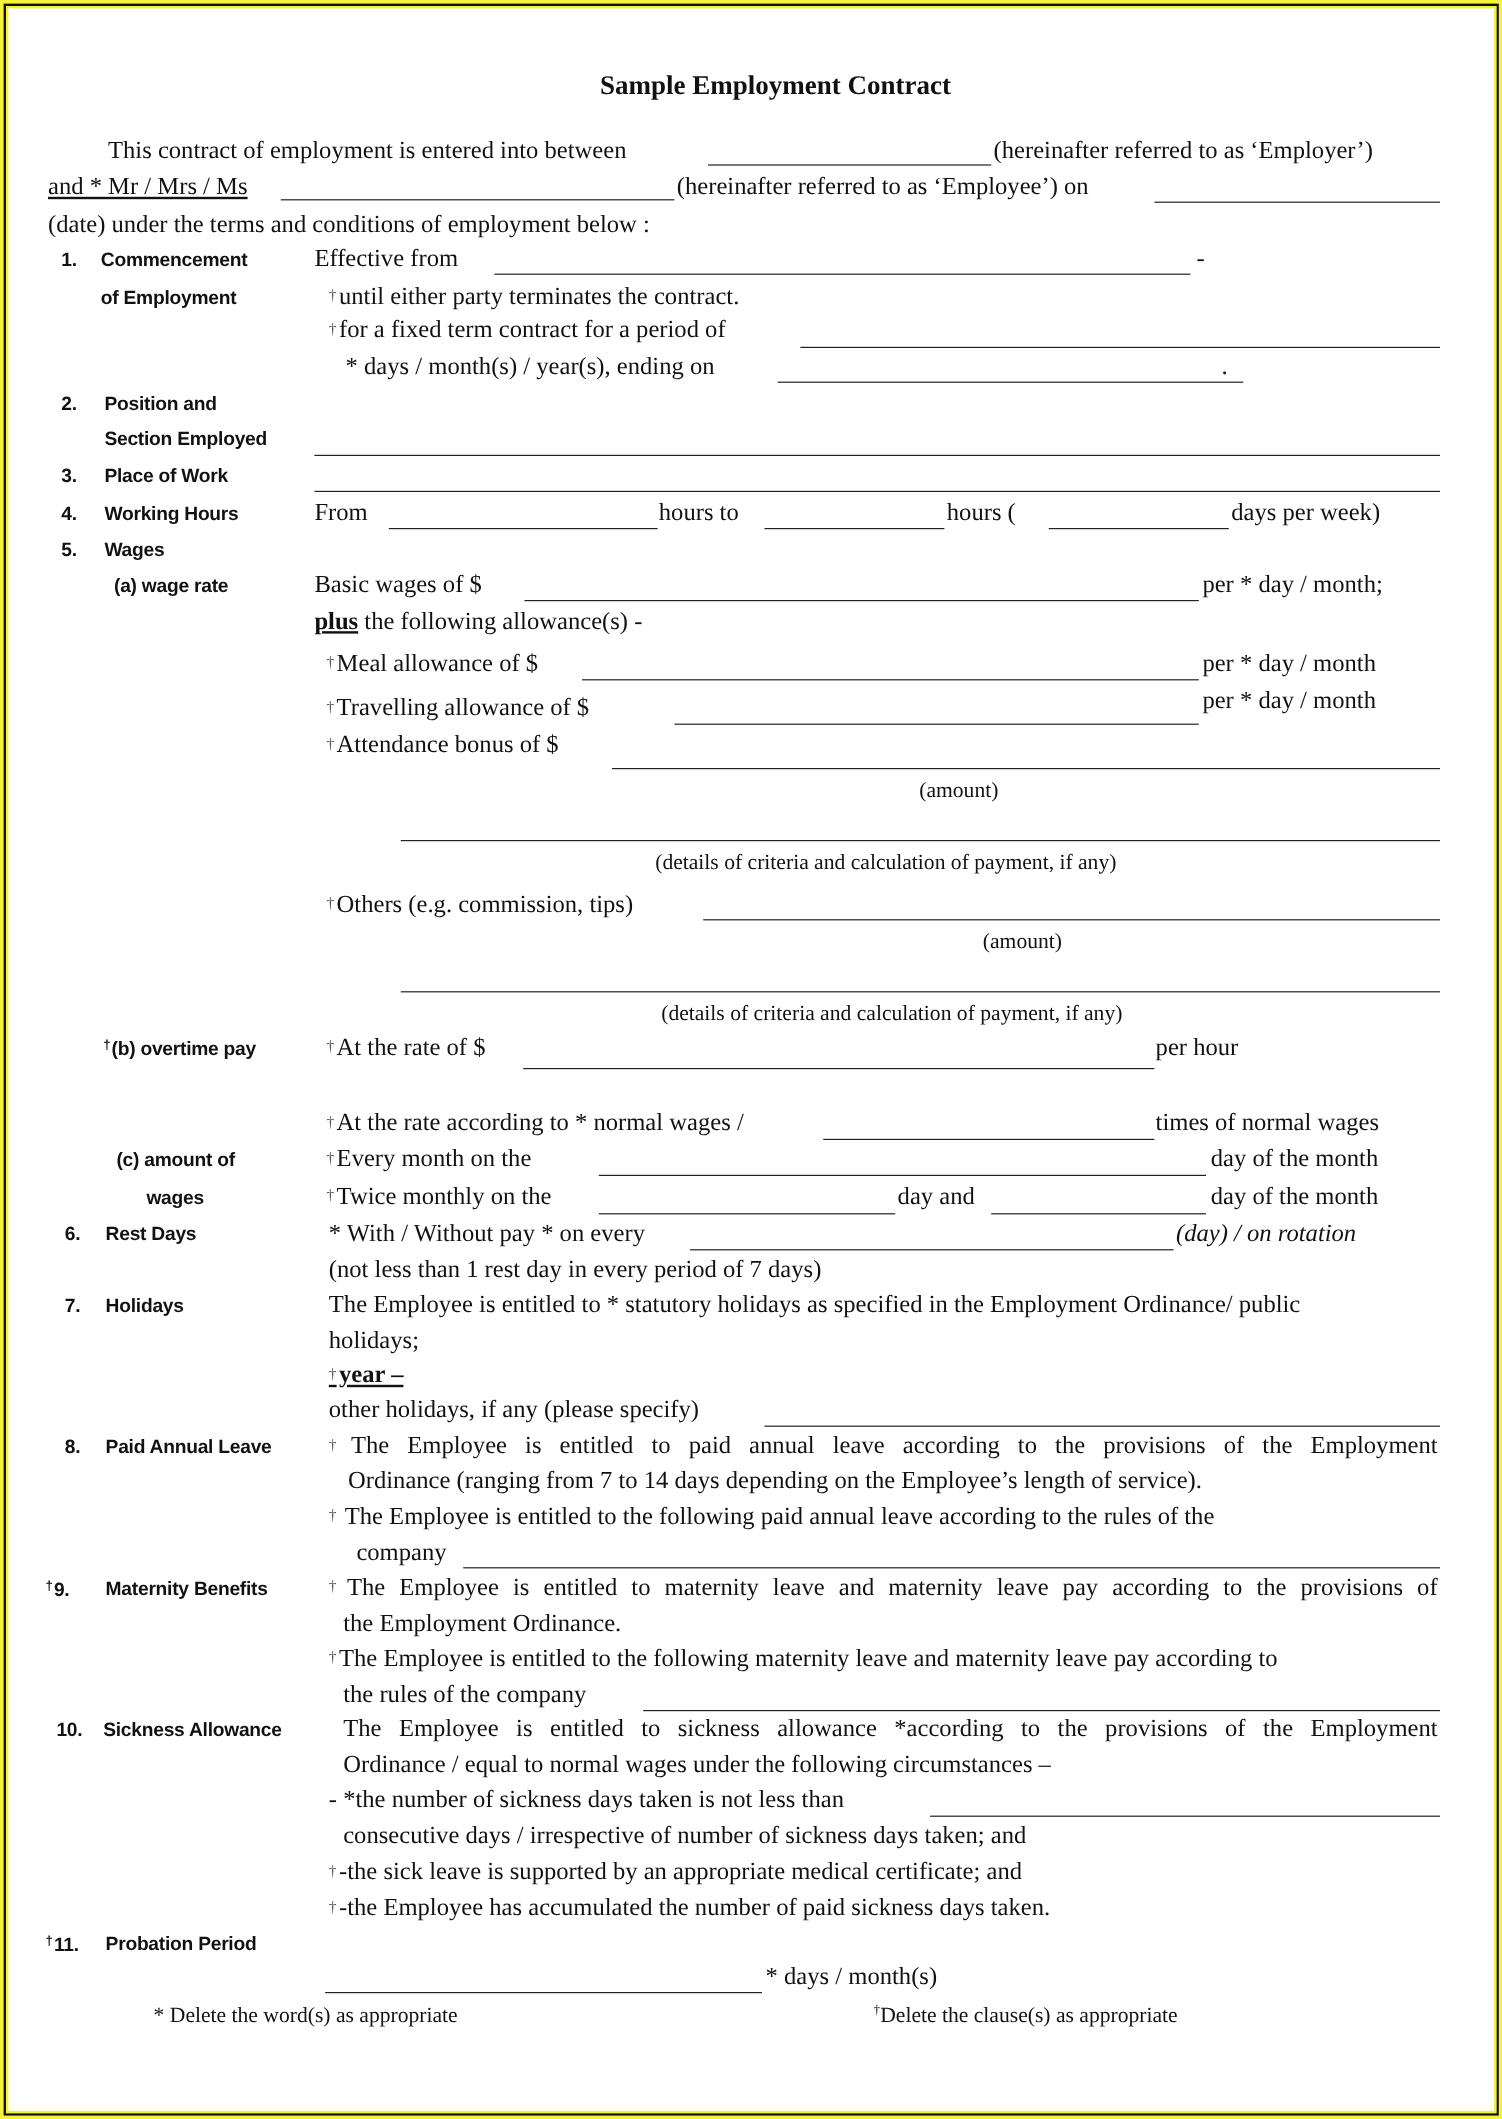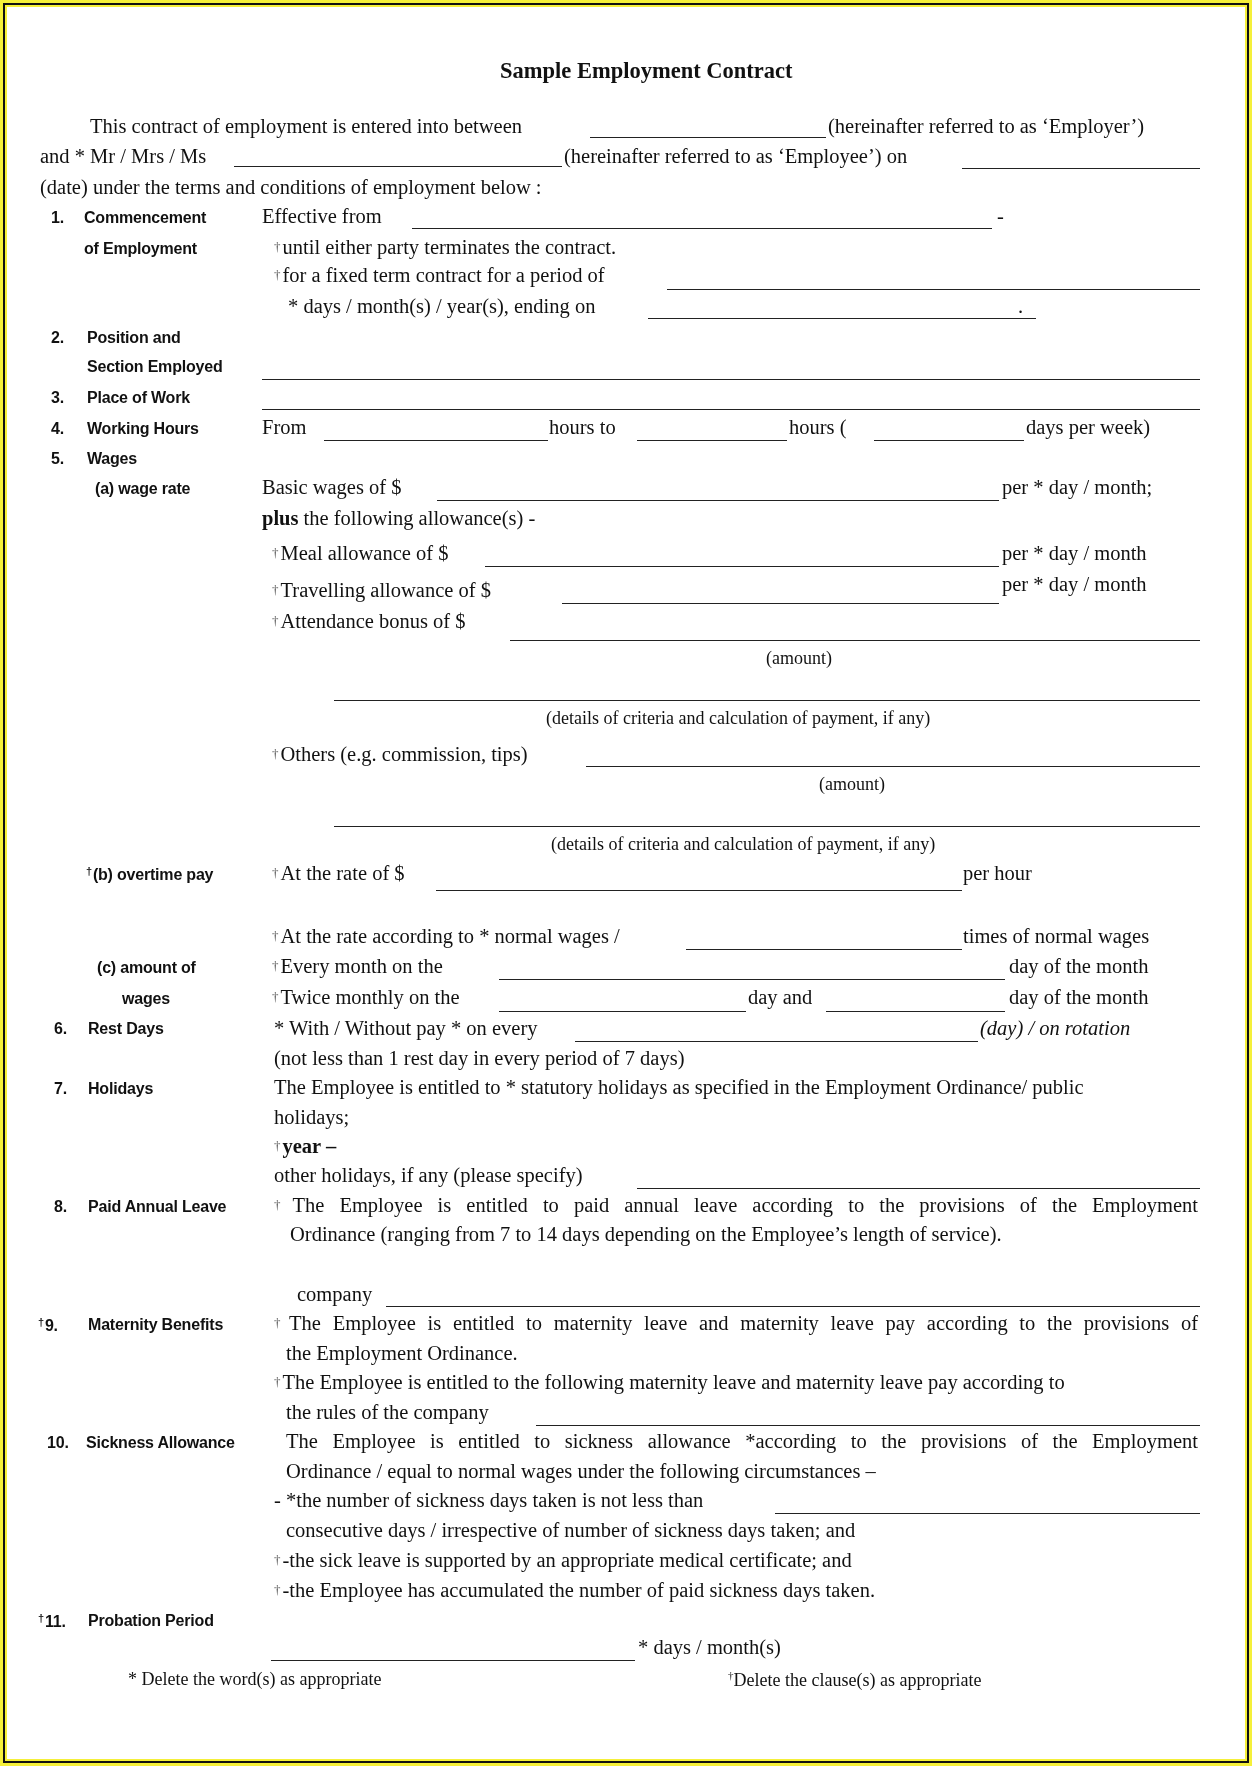--- a/index.html
+++ b/index.html
@@ -7,40 +7,40 @@
   .frame-outer { position: absolute; left: 0; top: 0; width: 1252px; height: 1766px; box-sizing: border-box; border: 3px solid #f5f03a; }
   .frame-mid { position: absolute; left: 3px; top: 3px; right: 3px; bottom: 3px; border: 2px solid #111111; }
   .frame-inner { position: absolute; left: 5px; top: 5px; right: 5px; bottom: 5px; border: 2px solid #f5f03a; }
   .page { position: absolute; left: 0; top: 0; width: 1252px; height: 1766px; }
   .t { position: absolute; white-space: nowrap; font-family: "Liberation Serif", "DejaVu Serif", serif; font-size: 20.5px; color: #111; line-height: 1; }
   .lbl { position: absolute; white-space: nowrap; font-family: "Liberation Sans", "DejaVu Sans", sans-serif; font-weight: bold; font-size: 16px; color: #111; line-height: 1; letter-spacing: -0.2px; }
   .title { position: absolute; white-space: nowrap; font-family: "Liberation Serif", "DejaVu Serif", serif; font-weight: bold; font-size: 22.5px; color: #111; line-height: 1; }
   .sm { font-size: 18px; }
   .dag { font-size: 13px; color: #555; vertical-align: 3px; margin-right: 2px; }
   .dagl { font-size: 11px; color: #111; vertical-align: 5px; margin-right: 1px; }
-  .b { font-weight: bold; }
+  .b { font-weight: bold; text-decoration: underline; }
   .ln { position: absolute; height: 0; border-top: 1.6px solid #222; }
   .just { text-align: justify; text-align-last: justify; display: block; }
 </style>
 </head>
 <body>
 
 <div class="frame-outer"></div>
 <div class="frame-mid"></div>
 <div class="frame-inner"></div>
 
 <div class="page">
 
   <div class="title" style="left:500px; top:60px;">Sample Employment Contract</div>
 
   <div class="t" style="left:90px; top:116px;">This contract of employment is entered into between</div>
   <div class="ln" style="left:590px; top:137px; width:236px;"></div>
   <div class="t" style="left:828px; top:116px;">(hereinafter referred to as ‘Employer’)</div>
 
-  <div class="t" style="left:40px; top:146px;">and * Mr / Mrs / Ms</div>
+  <div class="t" style="left:40px; top:146px;text-decoration:underline;">and * Mr / Mrs / Ms</div>
   <div class="ln" style="left:234px; top:166px; width:328px;"></div>
   <div class="t" style="left:564px; top:146px;">(hereinafter referred to as ‘Employee’) on</div>
   <div class="ln" style="left:962px; top:168px; width:238px;"></div>
 
   <div class="t" style="left:40px; top:177px;">(date) under the terms and conditions of employment below :</div>
 
   <div class="lbl" style="left:51px; top:210px;">1.</div>
   <div class="lbl" style="left:84px; top:210px;">Commencement</div>
   <div class="lbl" style="left:84px; top:241px;">of Employment</div>
   <div class="t" style="left:262px; top:206px;">Effective from</div>
@@ -138,20 +138,21 @@
   <div class="t b" style="left:274px; top:1136px;"><span class="dag" style="font-weight:normal">†</span><span>year –</span></div>
   <div class="t" style="left:274px; top:1165px;">other holidays, if any (please specify)</div>
   <div class="ln" style="left:637px; top:1188px; width:563px;"></div>
 
   <div class="lbl" style="left:54px; top:1199px;">8.</div>
   <div class="lbl" style="left:88px; top:1199px;">Paid Annual Leave</div>
   <div class="t" style="left:274px; top:1195px; width:924px;">
       <span class="just"><span class="dag">†</span><span>The Employee is entitled to paid annual leave according to the provisions of the Employment</span></span>
     </div>
   <div class="t" style="left:290px; top:1224px;">Ordinance (ranging from 7 to 14 days depending on the Employee’s length of service).</div>
+  <div class="t" style="left:274px; top:1254px;"><span class="dag">†</span> <span>The Employee is entitled to the following paid annual leave according to the rules of the</span></div>
   <div class="t" style="left:297px; top:1284px;">company</div>
   <div class="ln" style="left:386px; top:1306px; width:814px;"></div>
 
   <div class="lbl" style="left:38px; top:1317px;"><span class="dagl">†</span><span>9.</span></div>
   <div class="lbl" style="left:88px; top:1317px;">Maternity Benefits</div>
   <div class="t" style="left:274px; top:1313px; width:924px;">
       <span class="just"><span class="dag">†</span><span>The Employee is entitled to maternity leave and maternity leave pay according to the provisions of</span></span>
     </div>
   <div class="t" style="left:286px; top:1343px;">the Employment Ordinance.</div>
   <div class="t" style="left:274px; top:1372px;"><span class="dag">†</span><span>The Employee is entitled to the following maternity leave and maternity leave pay according to</span></div>

